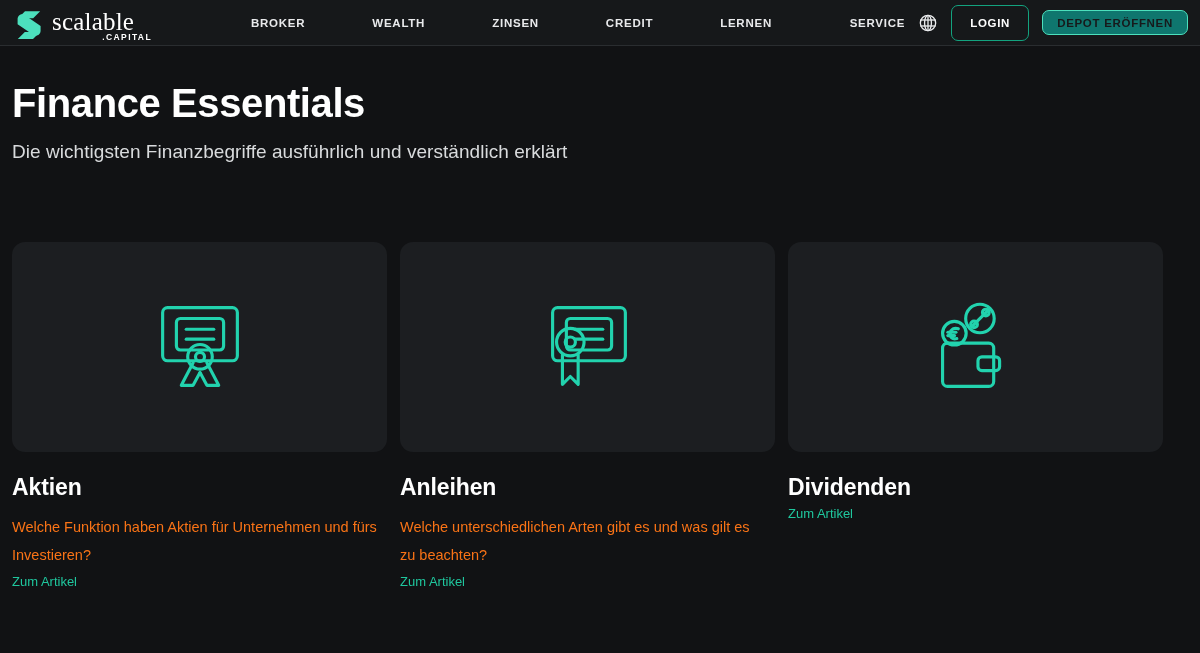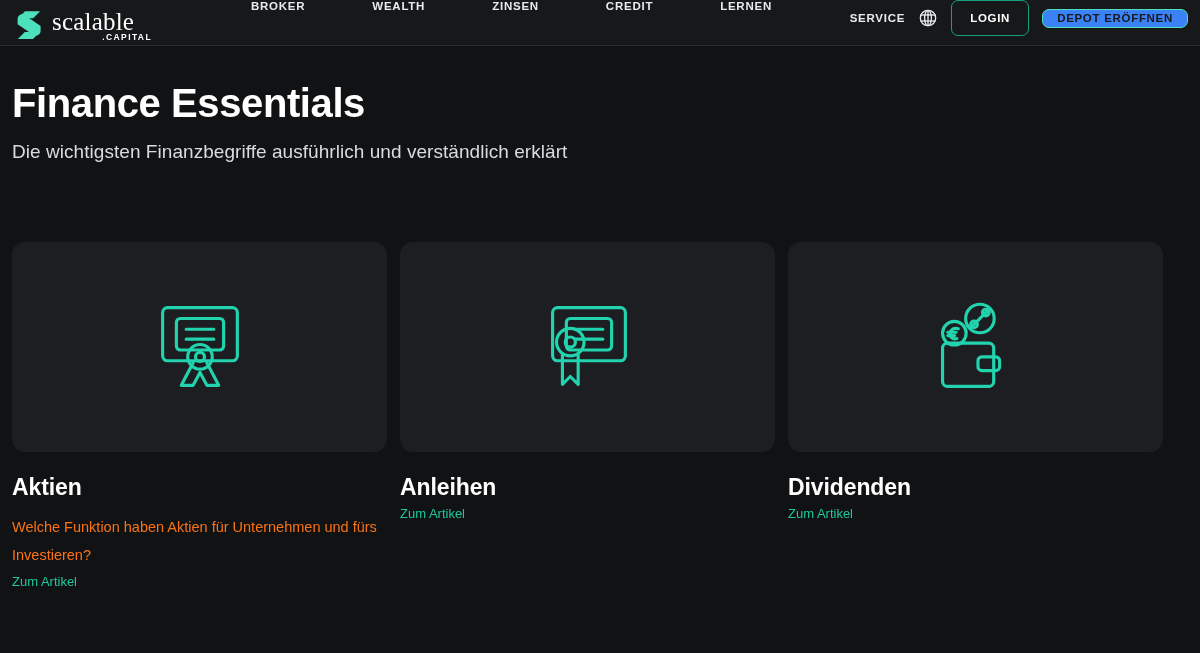--- a/index.html
+++ b/index.html
@@ -18,21 +18,21 @@
     -webkit-font-smoothing: antialiased;
   }
 
   
   .header {
     position: relative;
     height: 46px;
     background: #16181a;
     border-bottom: 1px solid #2a2d30;
     display: flex;
-    align-items: flex-start;
+    align-items: center;
     padding: 0 12px 0 14px;
   }
 
   .brand {
     display: flex;
     align-items: flex-end;
     gap: 8px;
     flex-shrink: 0;
     position: relative;
     height: 46px;
@@ -128,24 +128,24 @@
 
   .btn-login {
     height: 25px;
     padding: 17px 18px;
     color: #ffffff;
     background: transparent;
     border: 1px solid #13a37f;
   }
 
   .btn-cta {
-    height: 19px;
+    height: 25px;
     padding: 0 14px;
     color: #17191b;
-    background: #3b82f6;
+    background: #0f766e;
     border: 1px solid #4ce0bd;
   }
 
   
   .hero {
     padding: 34px 0 0 12px;
   }
 
   .page-title {
     font-size: 40px;
@@ -291,20 +291,21 @@
         <rect x="24" y="20" width="74" height="54" rx="5"></rect>
         <rect x="38" y="31" width="46" height="32" rx="4"></rect>
         <line x1="47" y1="42" x2="75" y2="42"></line>
         <line x1="47" y1="52" x2="75" y2="52"></line>
         <path d="M34 68 L34 98 L42 90 L50 98 L50 68"></path>
         <circle cx="42" cy="55" r="14"></circle>
         <circle cx="42" cy="55" r="5.2"></circle>
       </svg>
     </div>
     <h2 class="card-title">Anleihen</h2>
+    <p class="card-desc">Welche unterschiedlichen Arten gibt es und was gilt es zu beachten?</p>
     <a class="card-link" href="#">Zum Artikel</a>
   </article>
 
   <article class="card">
     <div class="card-thumb">
       <svg class="card-icon" viewBox="0 0 120 120" fill="none" stroke="#22d3ae" stroke-width="3.2" stroke-linecap="round" stroke-linejoin="round">
         <circle cx="64" cy="31" r="14.5"></circle>
         <circle cx="70" cy="25" r="3.4"></circle>
         <circle cx="58" cy="37" r="3.4"></circle>
         <line x1="71" y1="24" x2="57" y2="38"></line>

